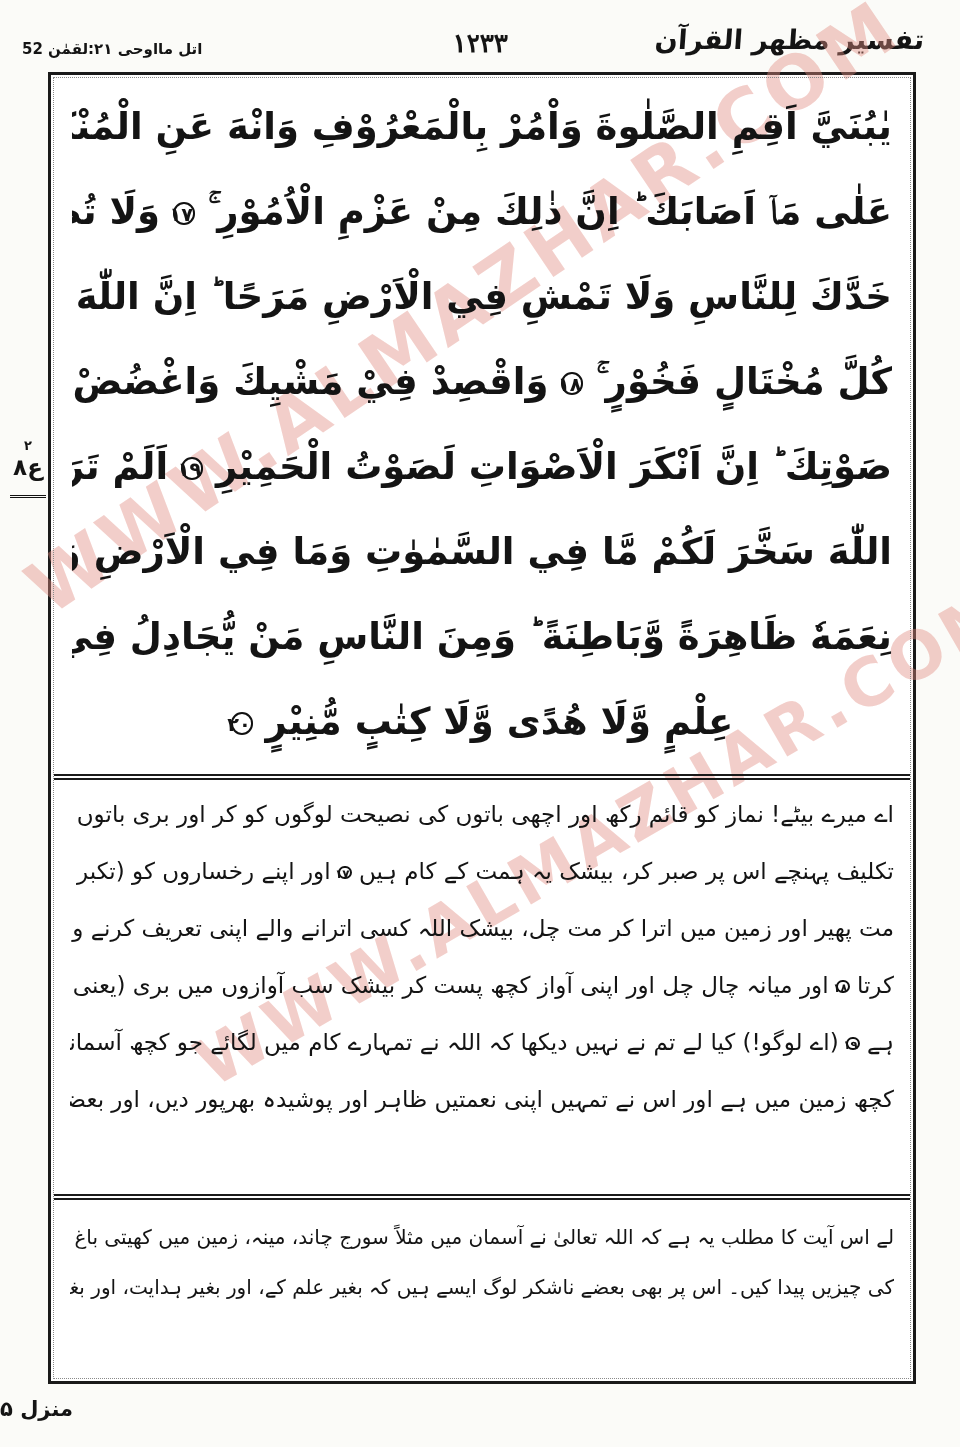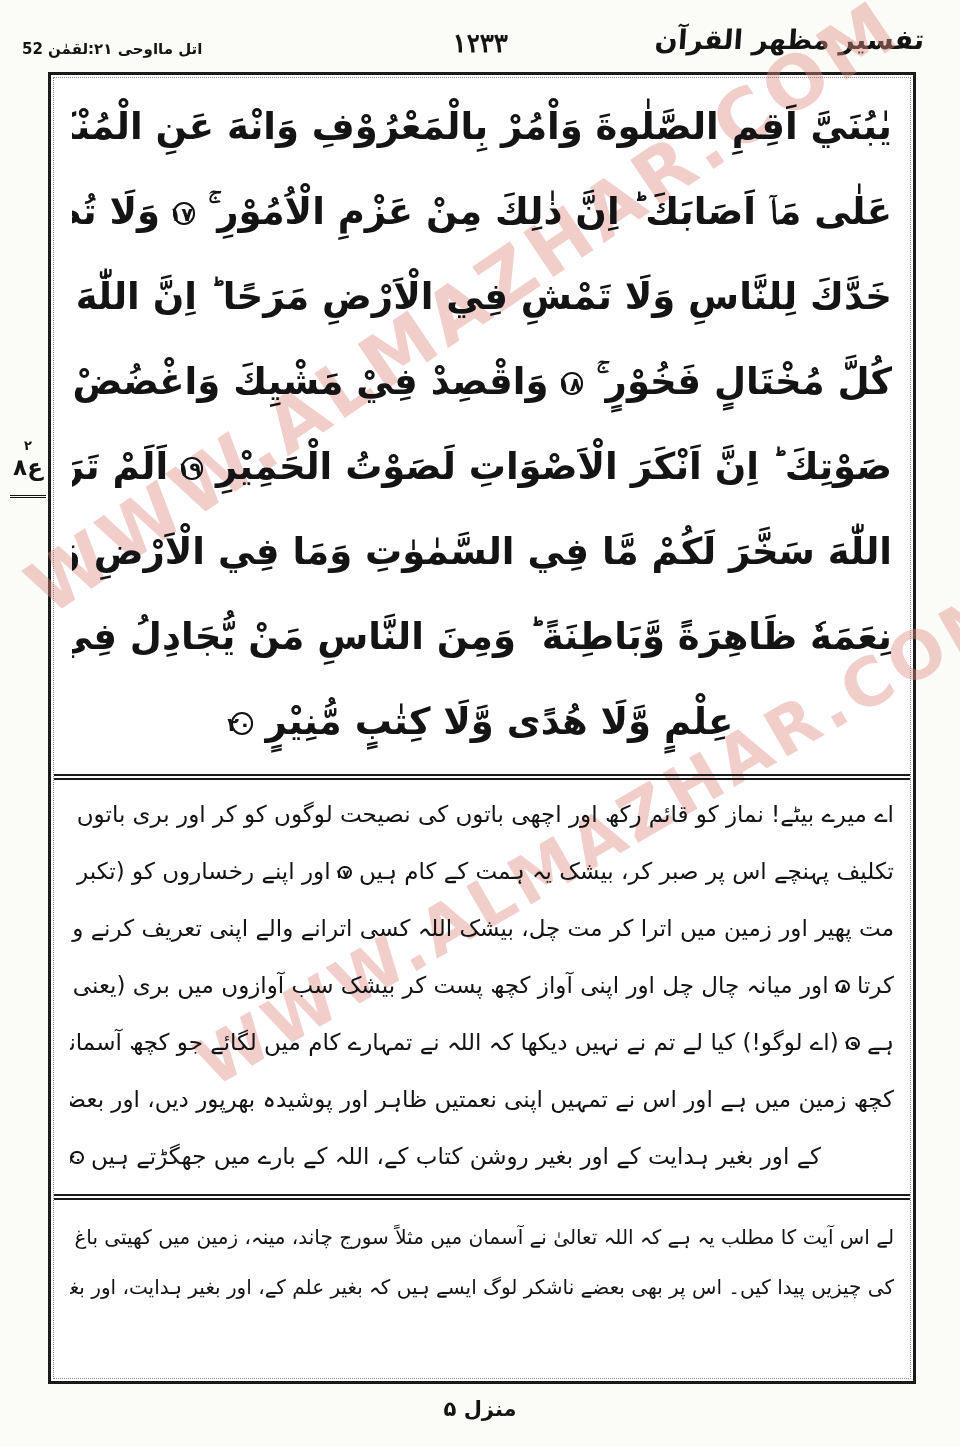--- a/index.html
+++ b/index.html
@@ -103,21 +103,21 @@
   }
   .mm-top { font-size: 13px; line-height: 15px; }
   .mm-main {
     font-size: 23px; line-height: 28px;
     border-bottom: 3px double #111; padding-bottom: 14px;
   }
 
   
   .footer-label {
     position: absolute; bottom: 26px; left: 0; width: 100%;
-    text-align: center; font-size: 21px; font-weight: bold; direction: rtl;
+    text-align: left; font-size: 21px; font-weight: bold; direction: rtl;
   }
 </style>
 </head>
 <body>
 
 <div class="header-title">تفسير مظهر القرآن</div>
 <div class="header-page-number">۱۲۳۳</div>
 <div class="header-section-ref">اتل مااوحی ۲۱:لقمٰن 52</div>
 
 <div class="margin-marker">
@@ -145,21 +145,20 @@
 
     <div class="divider"></div>
 
     <div class="sec-trans">
       <div class="tr-line rtl-line">اے میرے بیٹے! نماز کو قائم رکھ اور اچھی باتوں کی نصیحت لوگوں کو کر اور بری باتوں سے منع کر اور تجھ پر جو</div>
       <div class="tr-line rtl-line">تکلیف پہنچے اس پر صبر کر، بیشک یہ ہمت کے کام ہیں <span class="aya-num">۱۷</span> اور اپنے رخساروں کو (تکبر سے) لوگوں کی طرف سے</div>
       <div class="tr-line rtl-line">مت پھیر اور زمین میں اترا کر مت چل، بیشک اللہ کسی اترانے والے اپنی تعریف کرنے والے کو پسند نہیں</div>
       <div class="tr-line rtl-line">کرتا <span class="aya-num">۱۸</span> اور میانہ چال چل اور اپنی آواز کچھ پست کر بیشک سب آوازوں میں بری (یعنی مکروہ) گدھے کی آواز</div>
       <div class="tr-line rtl-line">ہے <span class="aya-num">۱۹</span> (اے لوگو!) کیا لے تم نے نہیں دیکھا کہ اللہ نے تمہارے کام میں لگائے جو کچھ آسمانوں میں ہے اور جو</div>
       <div class="tr-line rtl-line">کچھ زمین میں ہے اور اس نے تمہیں اپنی نعمتیں ظاہر اور پوشیدہ بھرپور دیں، اور بعضے آدمی ایسے ہیں جو بغیر علم</div>
-      <div class="tr-line rtl-line endline">کے اور بغیر ہدایت کے اور بغیر روشن کتاب کے، اللہ کے بارے میں جھگڑتے ہیں <span class="aya-num">۲۰</span></div>
     </div>
 
     <div class="divider"></div>
 
     <div class="sec-foot">
       <div class="fn-line rtl-line">لے اس آیت کا مطلب یہ ہے کہ اللہ تعالیٰ نے آسمان میں مثلاً سورج چاند، مینہ، زمین میں کھیتی باغ انسان کی یہ سب ضرورت</div>
       <div class="fn-line rtl-line">کی چیزیں پیدا کیں۔ اس پر بھی بعضے ناشکر لوگ ایسے ہیں کہ بغیر علم کے، اور بغیر ہدایت، اور بغیر روشن کتاب کے اللہ تعالیٰ کے</div>
     </div>
 
   </div>

